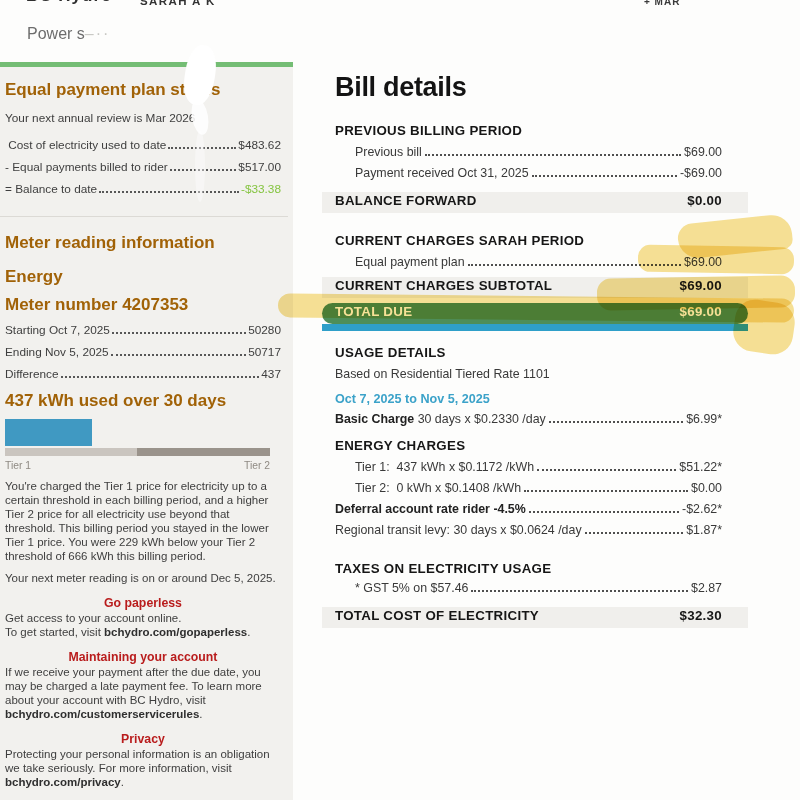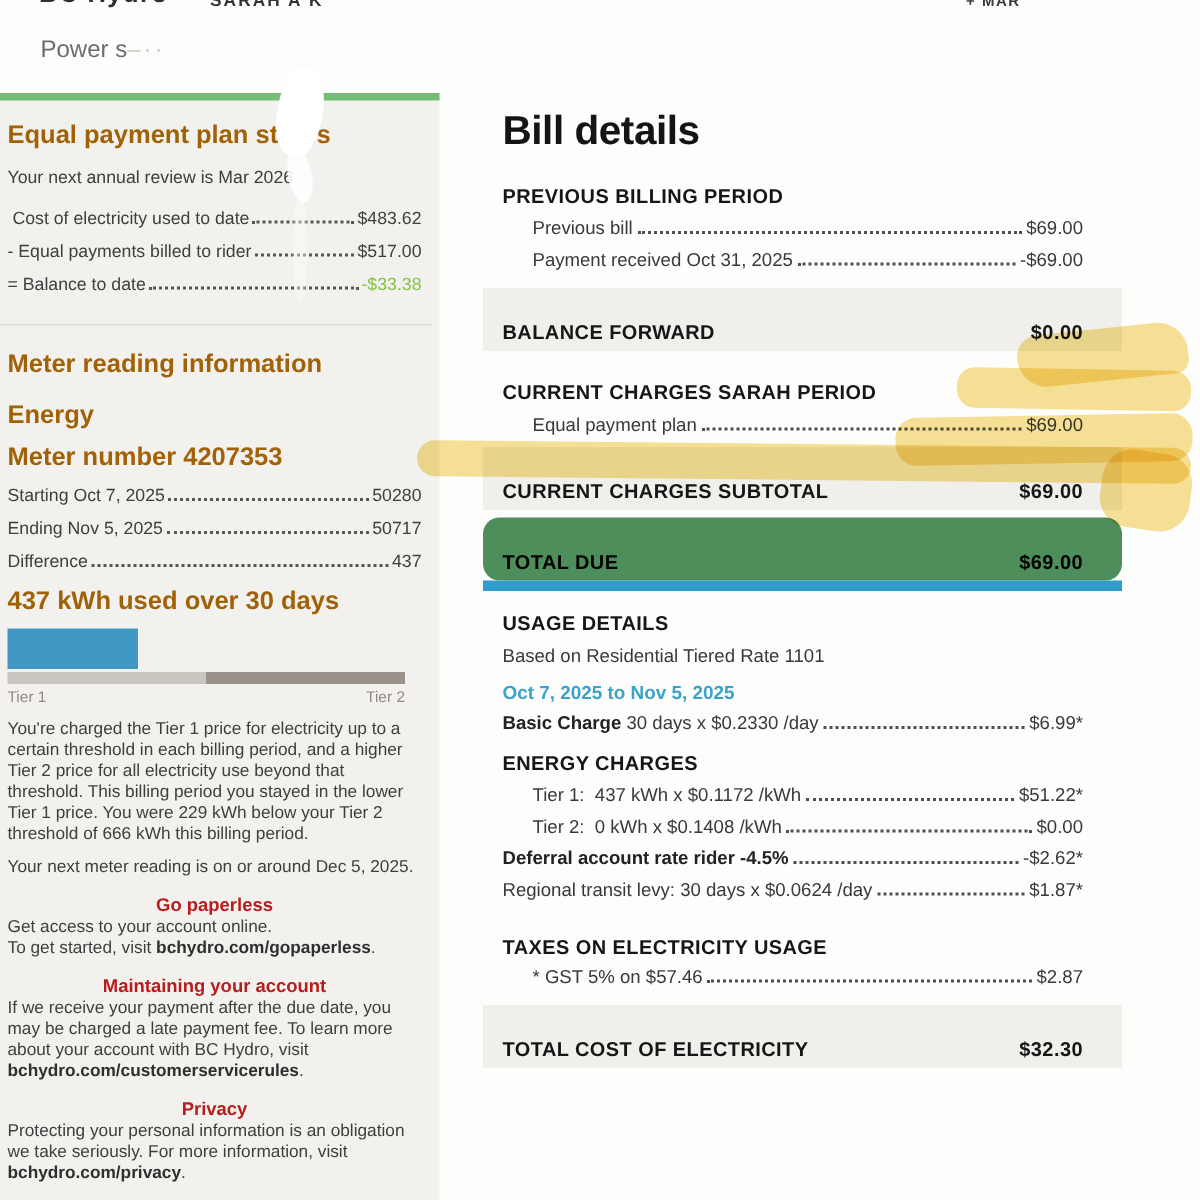--- a/index.html
+++ b/index.html
@@ -53,24 +53,24 @@
   .bill-title { margin:12px 0 0 13px; font-size:27px; font-weight:700; letter-spacing:-0.3px; color:#141414; }
   .sec-h { margin:20px 0 0 13px; font-size:13.3px; font-weight:700; letter-spacing:0.3px; color:#161616; }
   .brow { display:flex; align-items:flex-end; font-size:12.4px; color:#393939;
     margin:7px 26px 0 33px; }
   .brow.noindent { margin-left:13px; }
   .brow .lbl { white-space:nowrap; }
   .brow .dots { flex:1; border-bottom:2px dotted #4f4f4f; margin:0 3px 3px; min-width:8px; }
   .brow .val { white-space:nowrap; }
   .brow .b { font-weight:700; color:#222; }
   .band { display:flex; justify-content:space-between; align-items:center;
-    background:#f0efec; margin-top:8px; padding:22px 26px 5px 13px;
+    background:#f0efec; margin-top:8px; padding:1px 26px 5px 13px;
     font-size:13.3px; font-weight:700; color:#161616; letter-spacing:0.3px; }
   .band.mt12 { margin-top:12px; }
-  .band.total { margin-top:5px; background:#4e8e5a; color:#000000;border-radius:11px; }
+  .band.total { margin-top:5px; background:#4e8e5a; color:#ffffff;border-radius:11px; }
   .blue-strip { height:7px; background:#2f9fc9; }
   .plain { margin:7px 0 0 13px; font-size:12.4px; color:#393939; }
   .period { margin:11px 0 0 13px; font-size:12.6px; font-weight:700; color:#3ba2c9; }
 
   
   .hl { position:absolute; background:#f2cf55; opacity:0.62; mix-blend-mode:multiply; z-index:6; }
   .hl-a  { left:678px; top:219px; width:114px; height:35px; border-radius:16px 22px 10px 22px; transform:rotate(-6deg); }
   .hl-b  { left:638px; top:246px; width:156px; height:27px; border-radius:12px; transform:rotate(1deg); }
   .hl-c  { left:597px; top:277px; width:198px; height:32px; border-radius:14px; transform:rotate(-1deg); }
   .hl-d1 { left:278px; top:296px; width:516px; height:24px; border-radius:12px; transform:rotate(0.6deg); }

